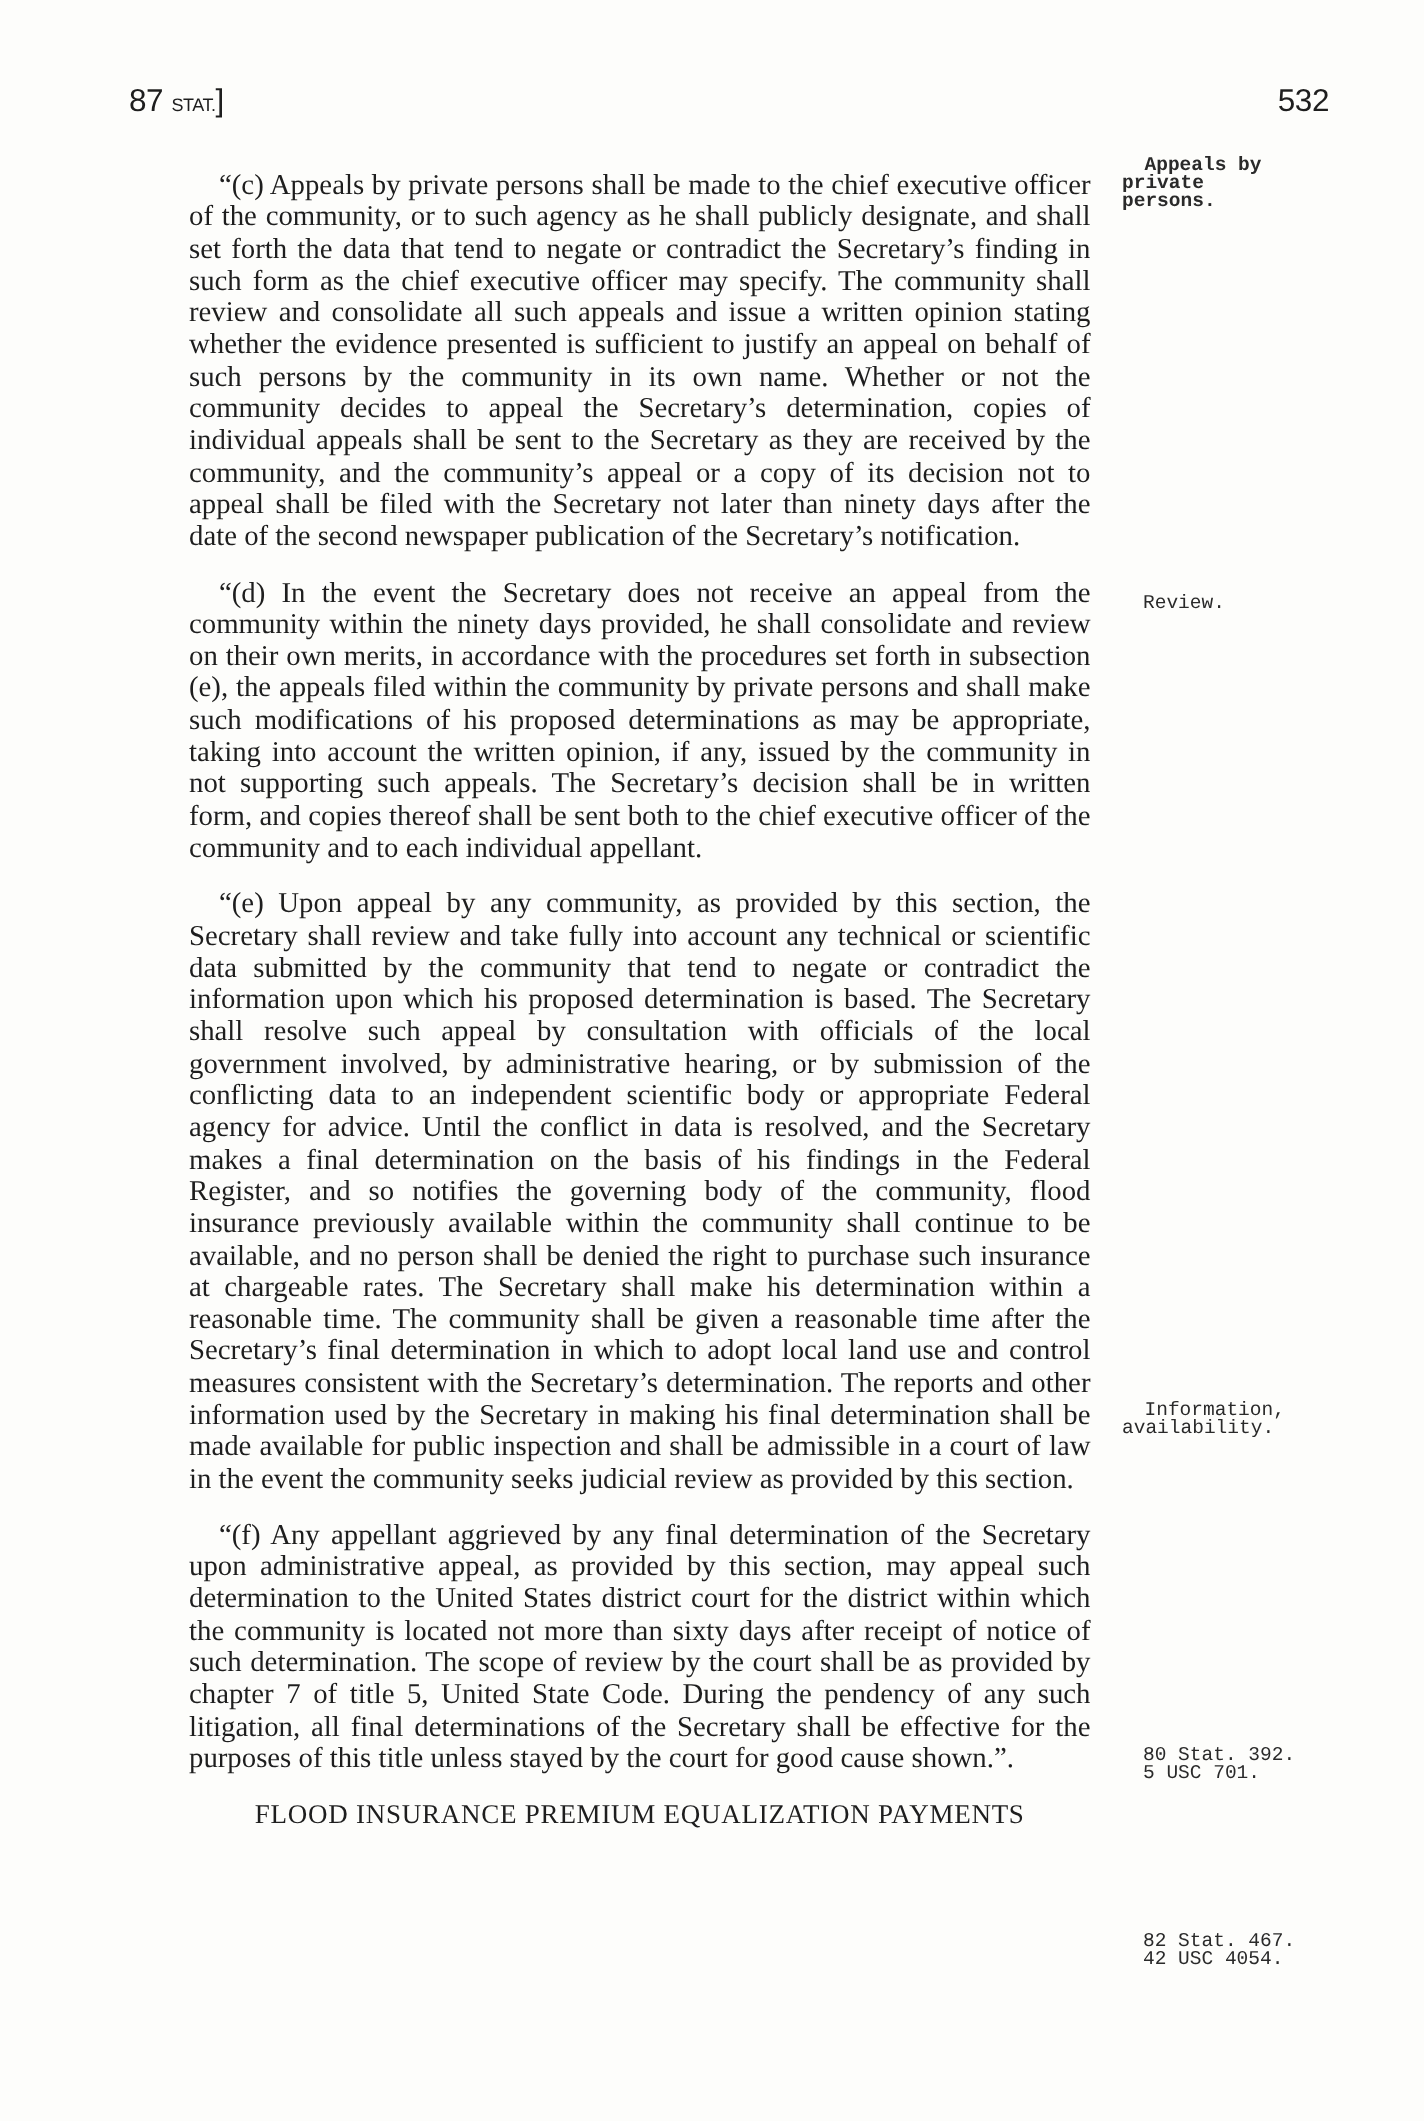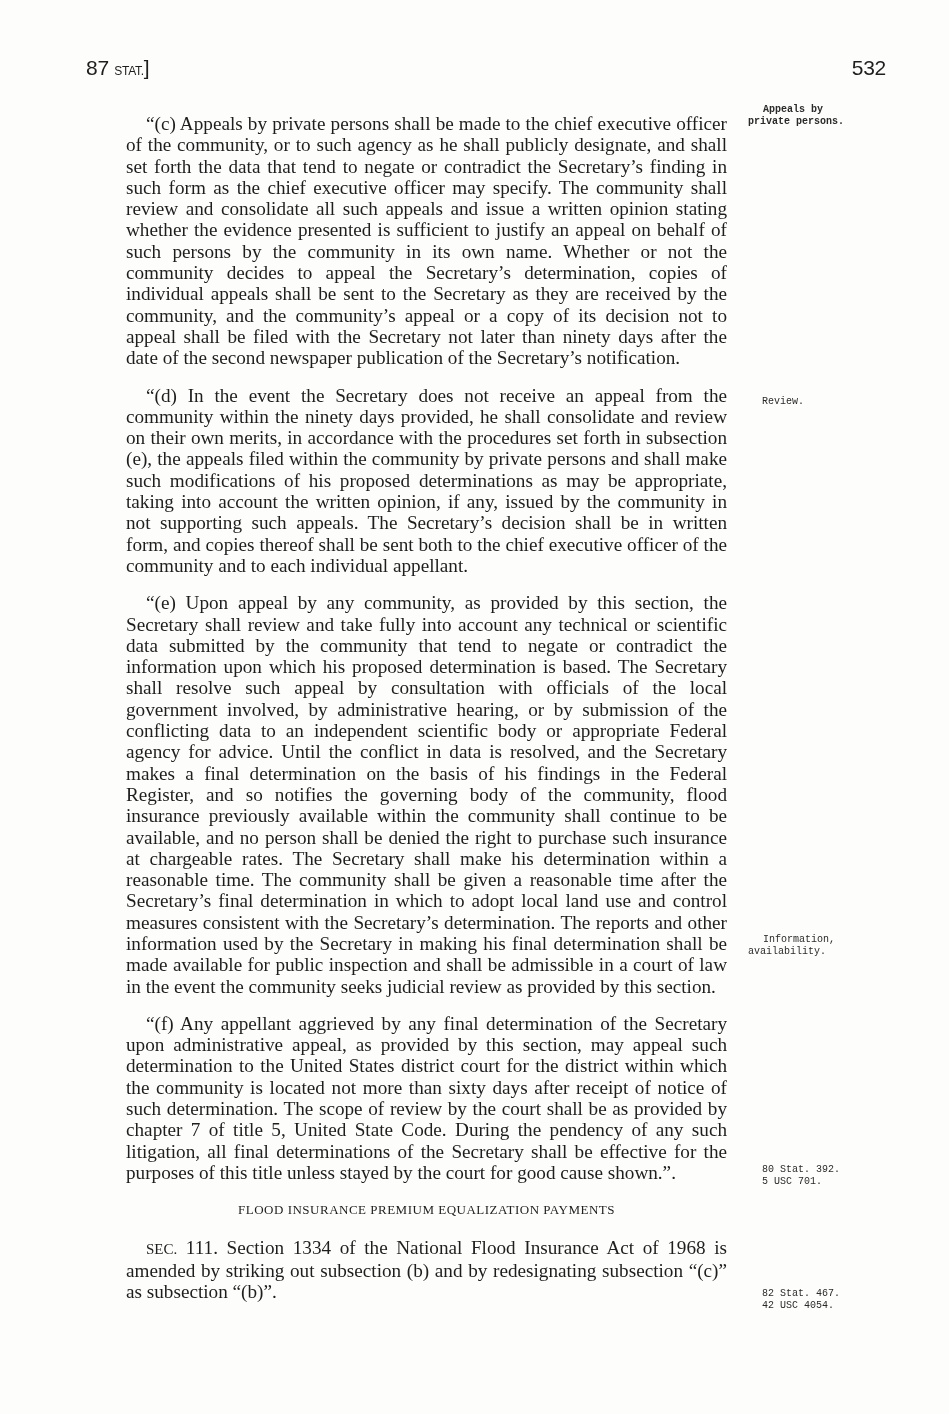--- a/index.html
+++ b/index.html
@@ -16,49 +16,48 @@
   .header .stat { position: absolute; left: 0; top: 8px; }
   .header .stat .sc { font-size: 12px; }
   .header .title { position: absolute; left: 155px; top: 8px; }
   .header .page { position: absolute; right: 0; top: 8px; }
   .body-text {
     position: absolute; left: 110px; top: 97px; width: 633px;
     font-size: 19.2px; line-height: 21.3px; text-align: justify;
   }
   .body-text p { margin: 16px; text-indent: 20px; }
   .section-head {
-    margin: 28px 0 22px 0; text-align: center; font-size: 13px;
+    margin: 28px 0 22px 0; text-align: center; font-size: 18px;
     letter-spacing: 0.5px; text-indent: 0 !important;
   }
   .sec-p { text-indent: 20px; }
   .sec-p .sc { font-size: 15px; }
   .margin-note {
     position: absolute; left: 748px; width: 120px;
     font-family: "Liberation Mono", "DejaVu Sans Mono", monospace;
-    font-size: 10px; line-height: 12px; color: #2a2a2a;
+    font-size: 13px; line-height: 12px; color: #2a2a2a;
   }
   .margin-note.bold { font-weight: bold; }
   .margin-note .l1 { display: block; padding-left: 15px; }
   .margin-note .l2 { display: block; }
 </style>
 </head>
 <body>
 
 <div class="header">
   <span class="stat"><span>87 </span><span class="sc">STAT.</span><span>]</span></span>
   <span class="page">532</span>
 </div>
 
 <div class="body-text">
   <p>“(c) Appeals by private persons shall be made to the chief executive officer of the community, or to such agency as he shall publicly designate, and shall set forth the data that tend to negate or contradict the Secretary’s finding in such form as the chief executive officer may specify. The community shall review and consolidate all such appeals and issue a written opinion stating whether the evidence presented is sufficient to justify an appeal on behalf of such persons by the community in its own name. Whether or not the community decides to appeal the Secretary’s determination, copies of individual appeals shall be sent to the Secretary as they are received by the community, and the community’s appeal or a copy of its decision not to appeal shall be filed with the Secretary not later than ninety days after the date of the second newspaper publication of the Secretary’s notification.</p>
   <p>“(d) In the event the Secretary does not receive an appeal from the community within the ninety days provided, he shall consolidate and review on their own merits, in accordance with the procedures set forth in subsection (e), the appeals filed within the community by private persons and shall make such modifications of his proposed determinations as may be appropriate, taking into account the written opinion, if any, issued by the community in not supporting such appeals. The Secretary’s decision shall be in written form, and copies thereof shall be sent both to the chief executive officer of the community and to each individual appellant.</p>
   <p>“(e) Upon appeal by any community, as provided by this section, the Secretary shall review and take fully into account any technical or scientific data submitted by the community that tend to negate or contradict the information upon which his proposed determination is based. The Secretary shall resolve such appeal by consultation with officials of the local government involved, by administrative hearing, or by submission of the conflicting data to an independent scientific body or appropriate Federal agency for advice. Until the conflict in data is resolved, and the Secretary makes a final determination on the basis of his findings in the Federal Register, and so notifies the governing body of the community, flood insurance previously available within the community shall continue to be available, and no person shall be denied the right to purchase such insurance at chargeable rates. The Secretary shall make his determination within a reasonable time. The community shall be given a reasonable time after the Secretary’s final determination in which to adopt local land use and control measures consistent with the Secretary’s determination. The reports and other information used by the Secretary in making his final determination shall be made available for public inspection and shall be admissible in a court of law in the event the community seeks judicial review as provided by this section.</p>
   <p>“(f) Any appellant aggrieved by any final determination of the Secretary upon administrative appeal, as provided by this section, may appeal such determination to the United States district court for the district within which the community is located not more than sixty days after receipt of notice of such determination. The scope of review by the court shall be as provided by chapter 7 of title 5, United State Code. During the pendency of any such litigation, all final determinations of the Secretary shall be effective for the purposes of this title unless stayed by the court for good cause shown.”.</p>
   <p class="section-head">FLOOD INSURANCE PREMIUM EQUALIZATION PAYMENTS</p>
-  <p class="sec-p"><span class="sc">SEC.</span><span> 111. Section 1334 of the National Flood Insurance Act of 1968 is amended by striking out subsection (b) and by redesignating subsection “(c)” as subsection “(b)”.</span></p>
 </div>
 
 <div class="margin-note bold" style="top:104px;">
   <span class="l1">Appeals by</span>
   <span class="l2">private persons.</span>
 </div>
 <div class="margin-note" style="top:396px; left:762px;">
   <span>Review.</span>
 </div>
 <div class="margin-note" style="top:934px;">

